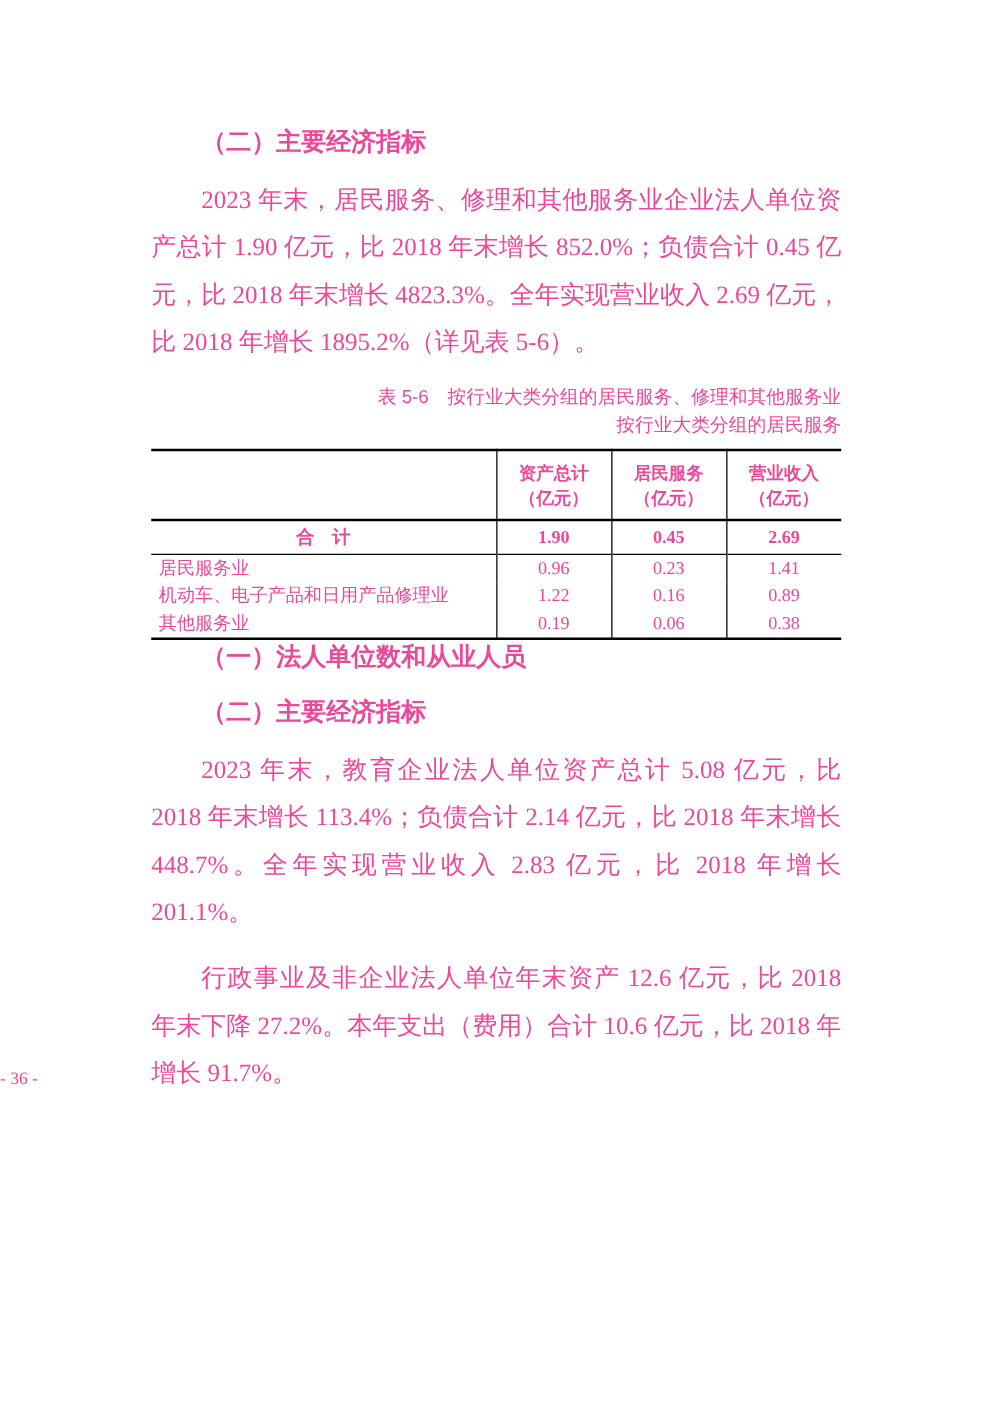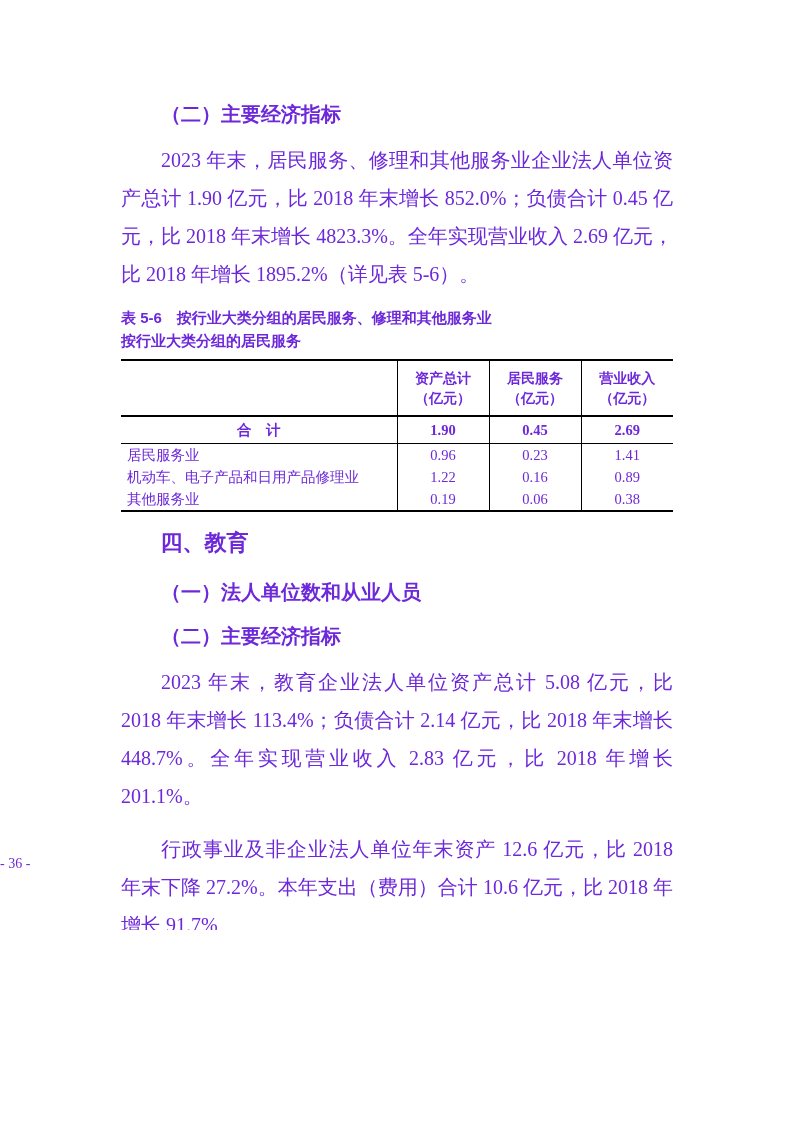--- a/index.html
+++ b/index.html
@@ -2,21 +2,21 @@
 <html><head>
 <meta charset="utf-8">
 <style>
   html, body { margin: 0; padding: 0; background: #ffffff; }
   .page {
     position: relative;
     width: 793px;
     height: 930px;
     margin: 0 auto;
     background: #ffffff;
-    color: #6d28d9;
+    color: #ec4899;
     box-sizing: border-box;
     padding: 100px 120px 0 121px;
     font-family: "Liberation Serif", "DejaVu Serif", serif;
     overflow: hidden;
   }
   .h-sub {
     font-family: "Liberation Sans", "DejaVu Sans", sans-serif;
     font-weight: bold;
     font-size: 20px;
     line-height: 28px;
@@ -34,24 +34,24 @@
   p.body {
     font-size: 20px;
     line-height: 38px;
     margin: 0 0 13px 0;
     text-indent: 2em;
     text-align: justify;
   }
   p.body.gap-top { margin-top: 15px; }
   .table-caption {
     font-family: "Liberation Sans", "DejaVu Sans", sans-serif;
-    font-weight: bold;
+    font-weight: normal;
     font-size: 15px;
     line-height: 23px;
-    text-align: left;
+    text-align: right;
     margin: 1px 0 0 0;
   }
   table.stats {
     width: 100%;
     border-collapse: collapse;
     margin-top: 7px;
     border-top: 2px solid #000;
     border-bottom: 2px solid #000;
   }
   table.stats thead tr { border-bottom: 2px solid #000; }
@@ -140,21 +140,20 @@
       </tr>
       <tr>
         <td class="label">其他服务业</td>
         <td class="num">0.19</td>
         <td class="num">0.06</td>
         <td class="num">0.38</td>
       </tr>
     </tbody>
   </table>
 
-  <div class="h-section">四、教育</div>
 
   <div class="h-sub">（一）法人单位数和从业人员</div>
 
 
   <div class="h-sub" style="margin-top:16px;">（二）主要经济指标</div>
 
   <p class="body">2023 年末，教育企业法人单位资产总计 5.08 亿元，比 2018 年末增长 113.4%；负债合计 2.14 亿元，比 2018 年末增长 448.7%。全年实现营业收入 2.83 亿元，比 2018 年增长 201.1%。</p>
 
   <p class="body gap-top">行政事业及非企业法人单位年末资产 12.6 亿元，比 2018 年末下降 27.2%。本年支出（费用）合计 10.6 亿元，比 2018 年增长 91.7%。</p>
 

